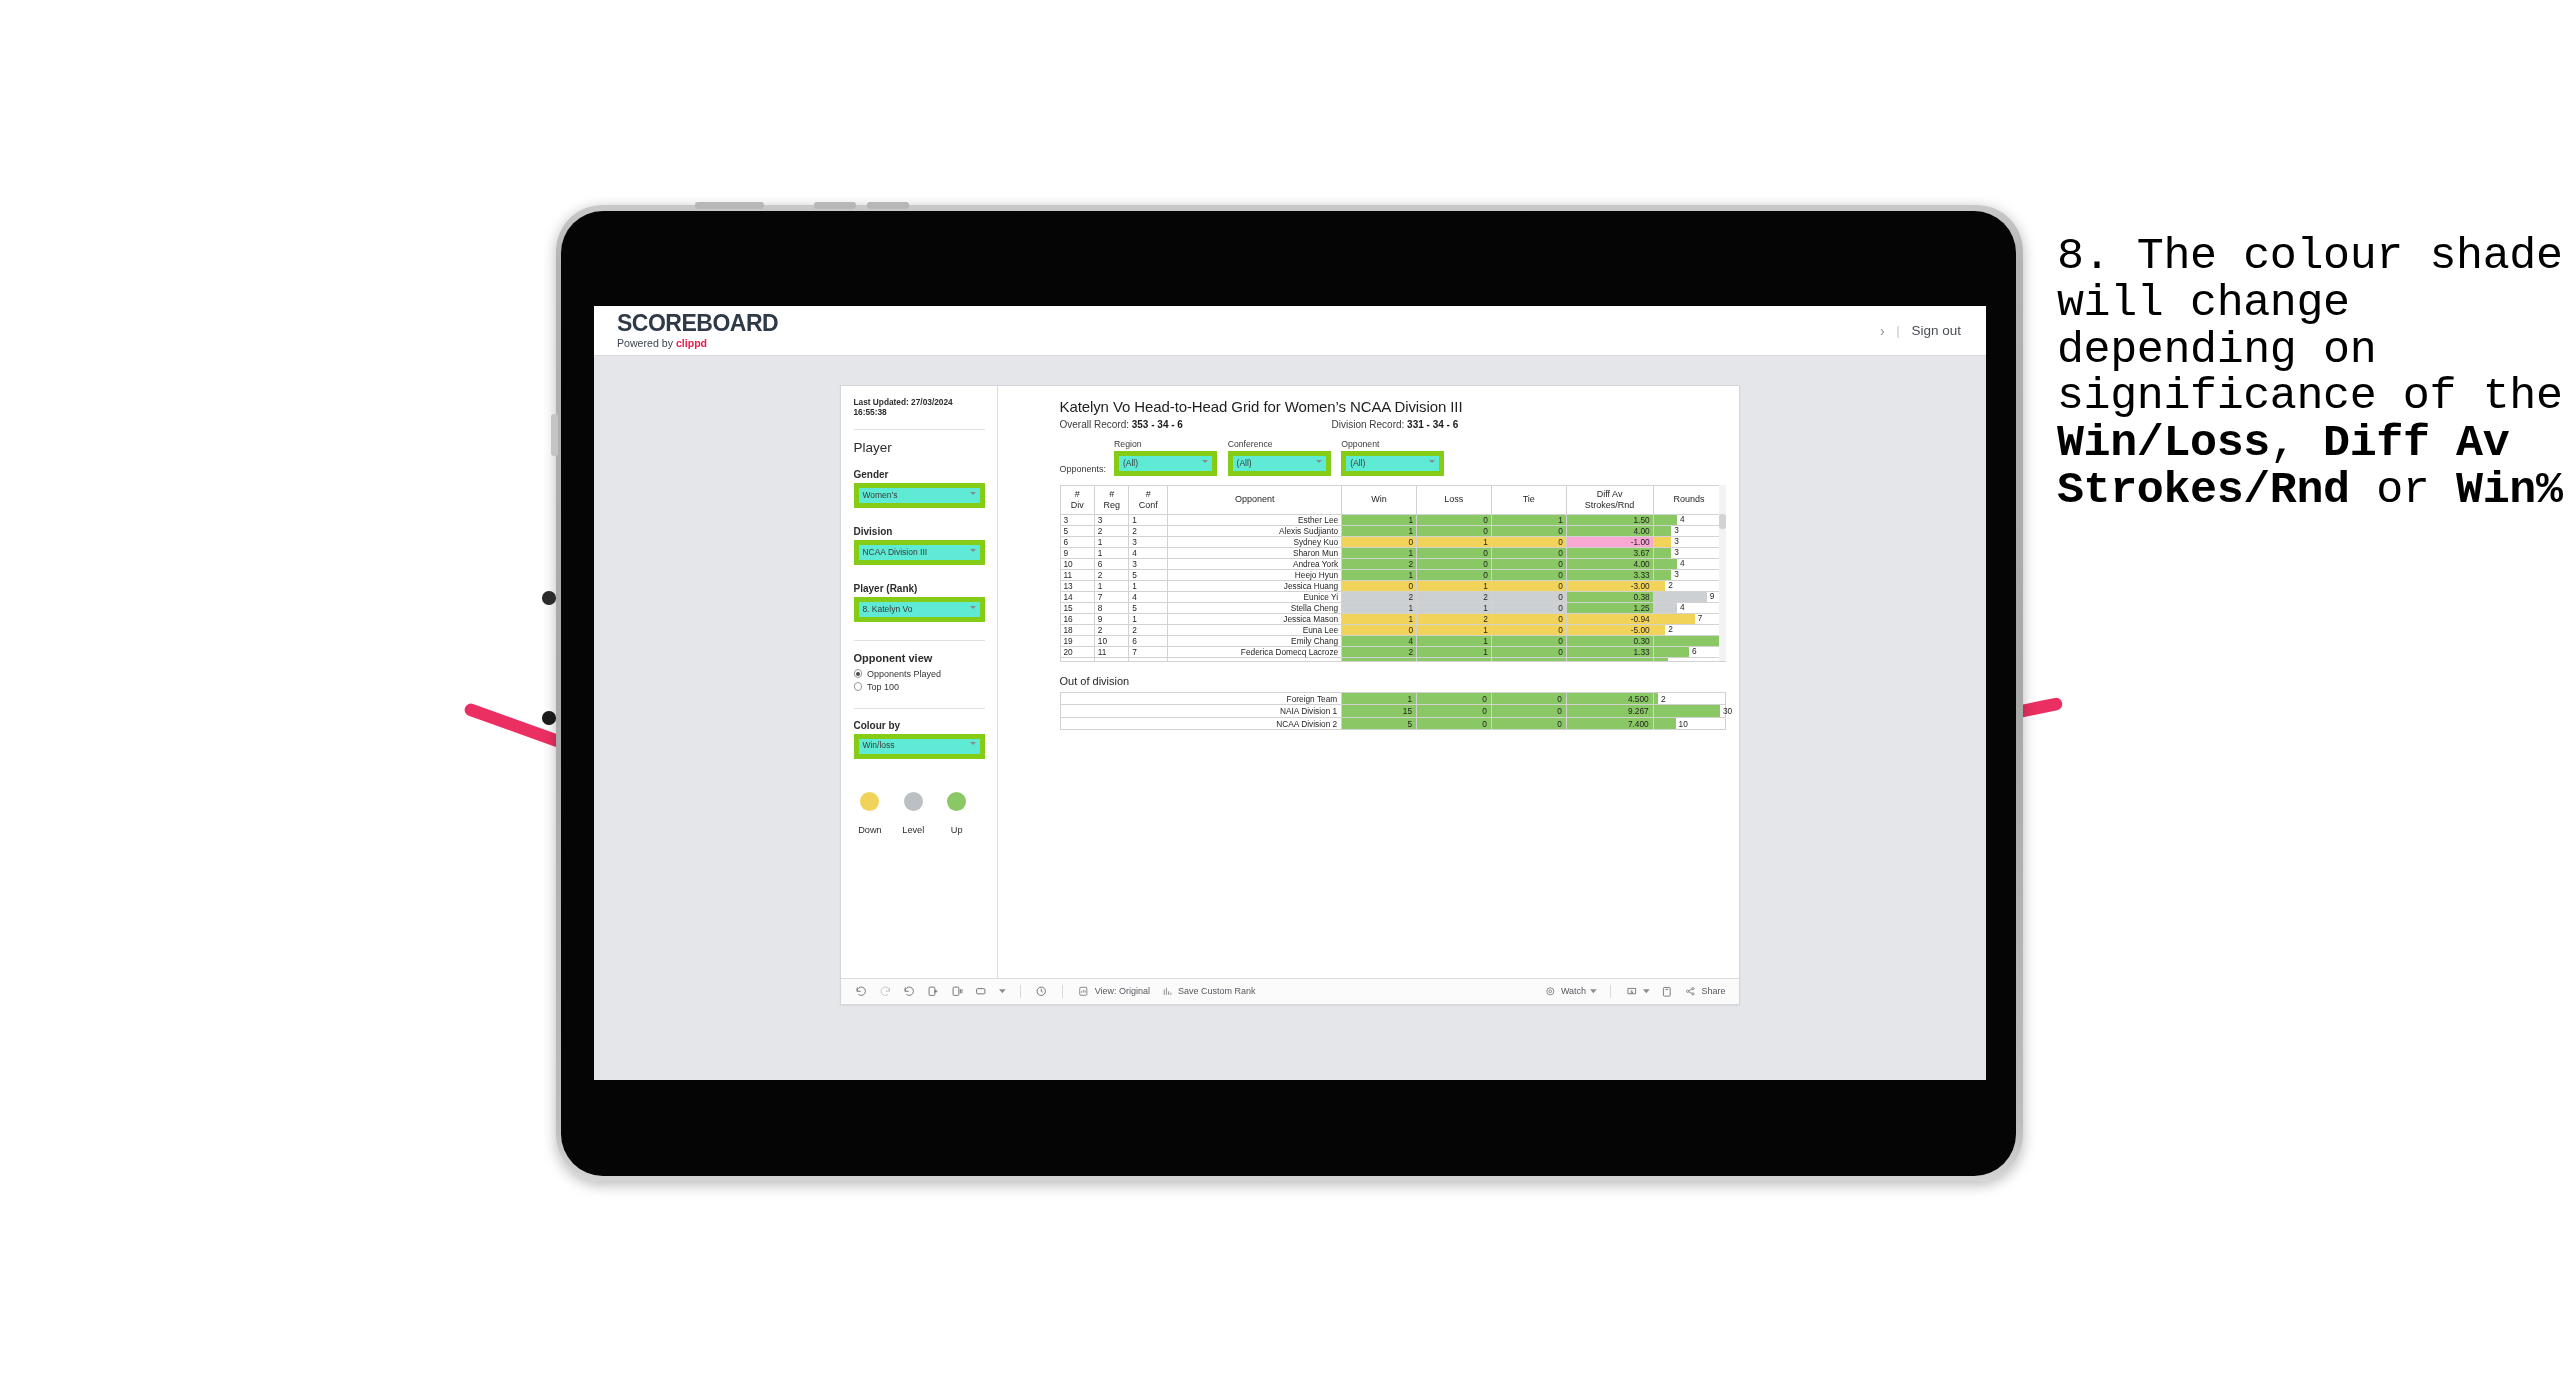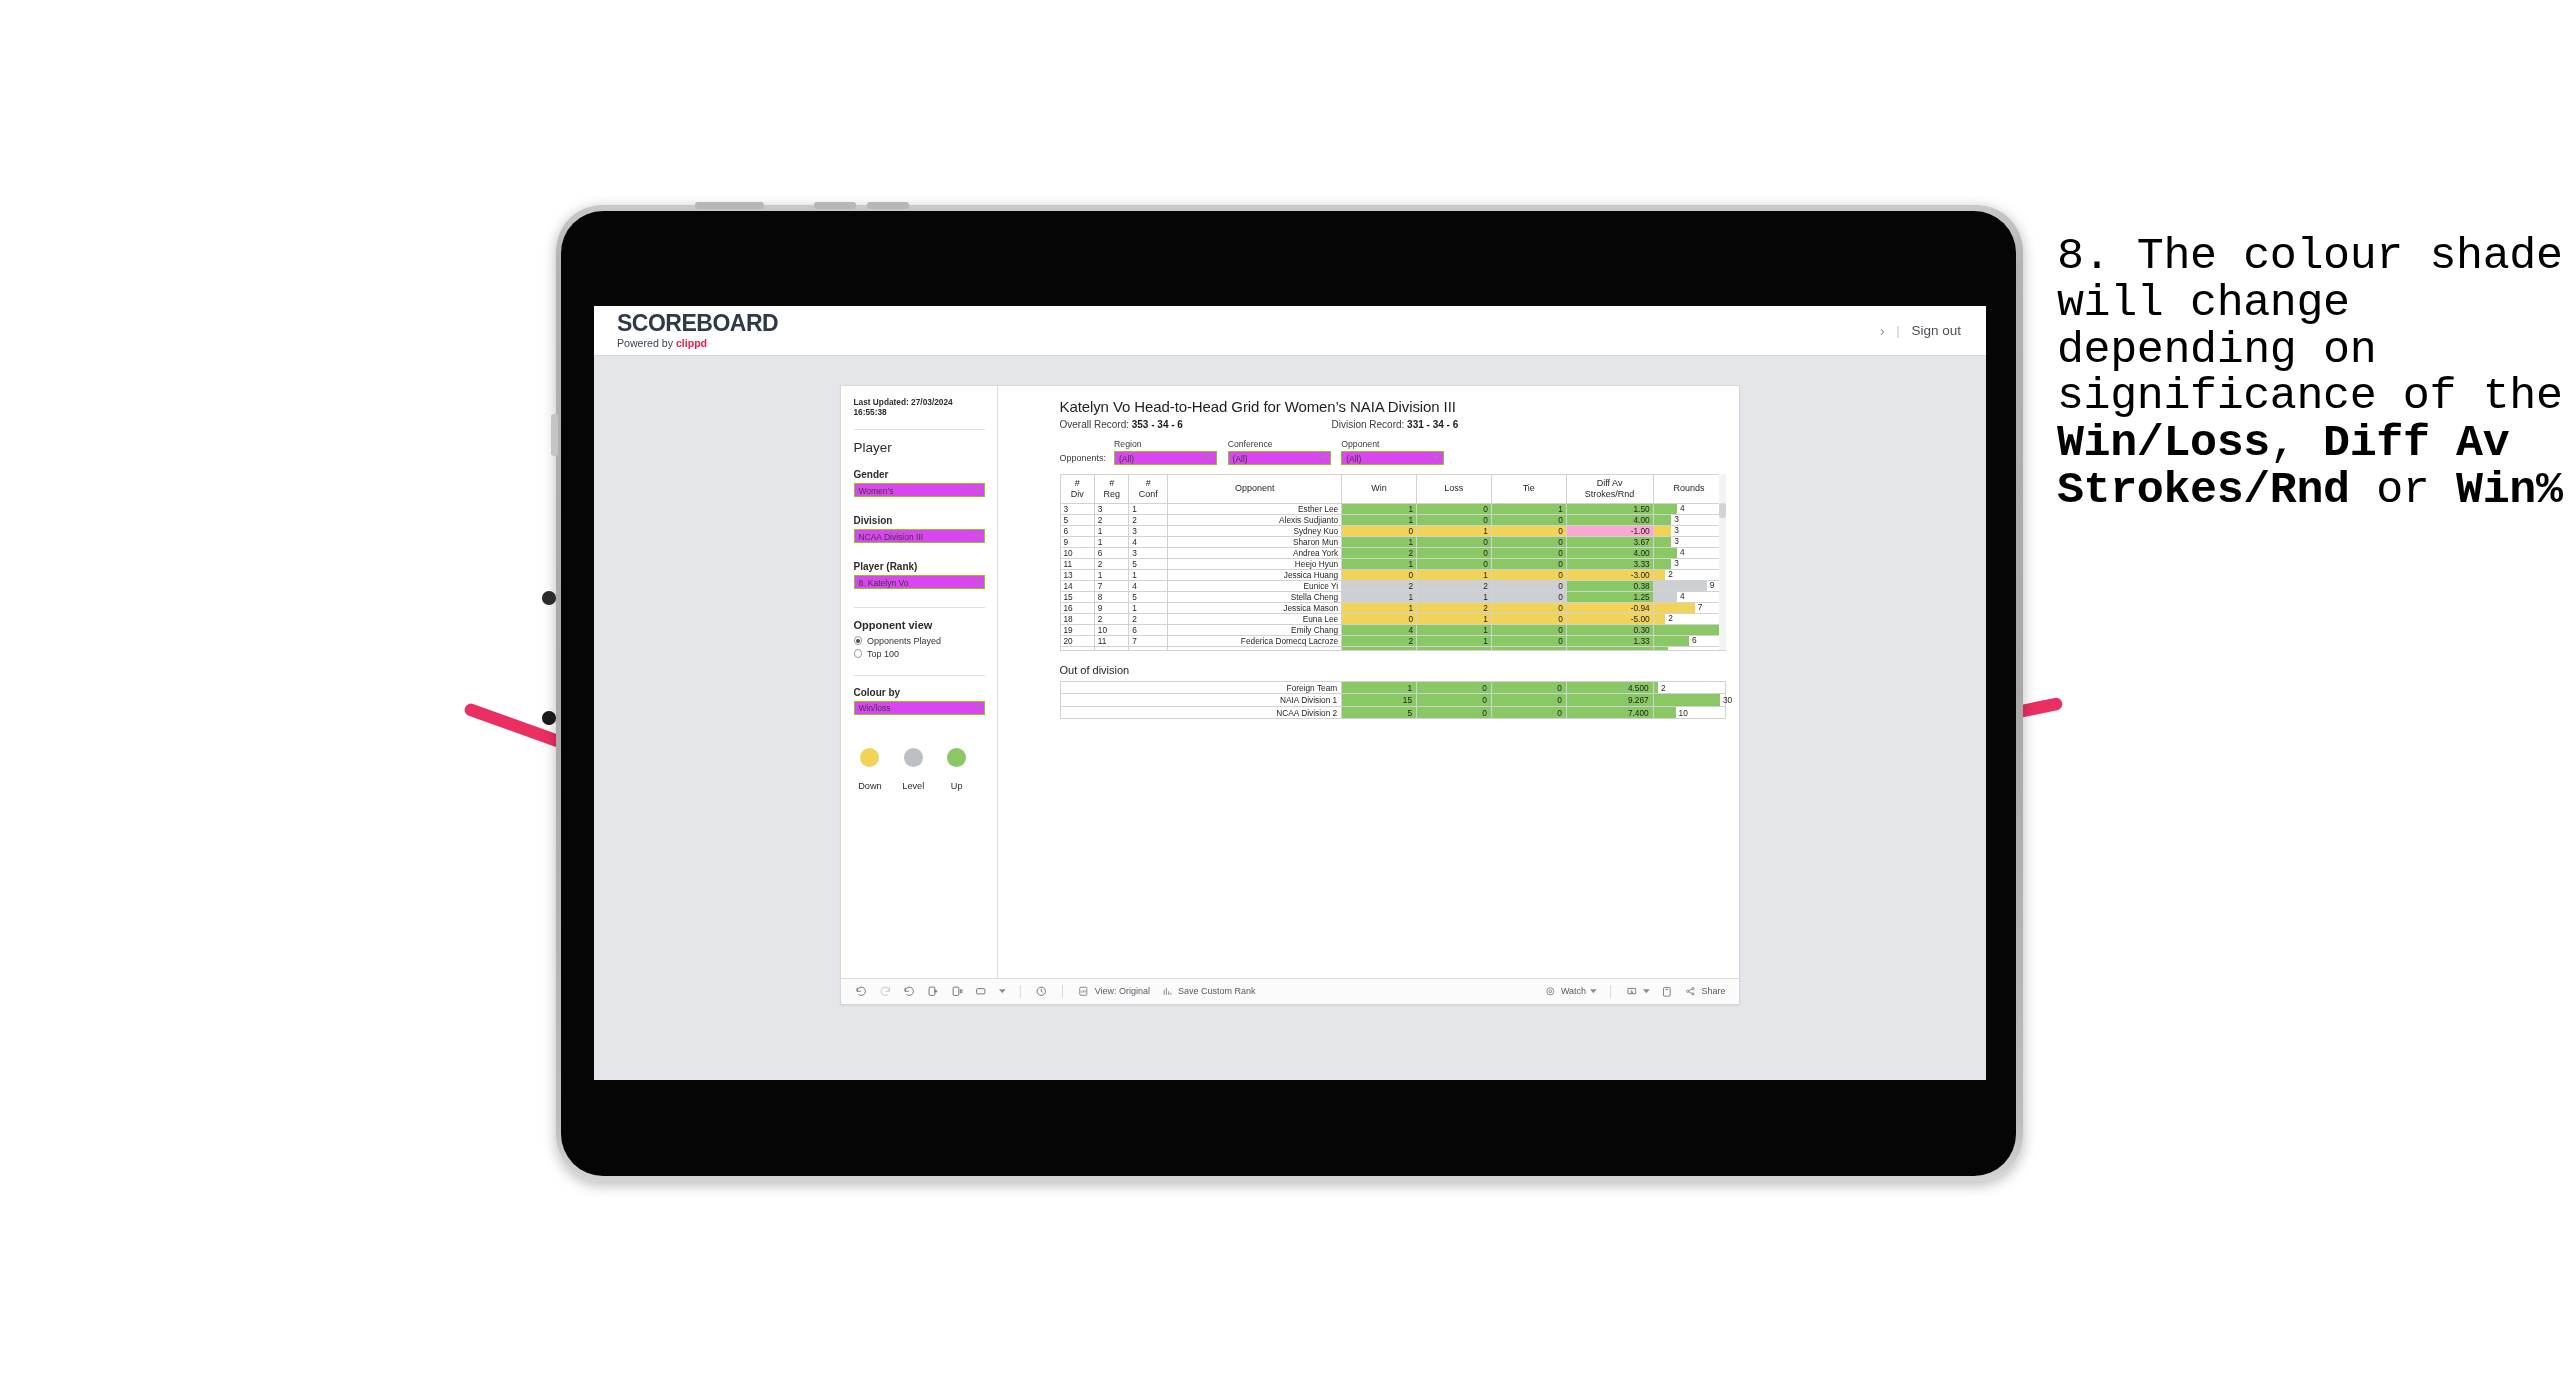--- a/index.html
+++ b/index.html
@@ -105,21 +105,21 @@
   }
   .viz-body { display: flex; flex: 1; min-height: 0; gap: 48px; }
 
   
   .panel { width: 157px; border-right: 1px solid #dcdcdc; padding: 10.6px 12.5px 0 12.5px; }
   .panel .updated { font-size: 8.3px; color: #2c2c2c; font-weight: 700; line-height: 1.3; }
   .panel hr { border: none; border-top: 1px solid #e0e0e0; margin: 10.6px 0; }
   .panel h3 { font-size: 13.5px; font-weight: 400; color: #2c2c2c; margin-bottom: 13.5px; }
   .field-label { font-size: 10px; font-weight: 700; color: #2c2c2c; margin-bottom: 2.9px; }
   .select {
-    position: relative; height: 14px; border: 1px solid #84cc16; background: #d946ef;
+    position: relative; height: 25px; border: 5px solid #84cc16; background: #5eead4;
     font-size: 8.5px; color: #3a3a3a; padding: 1.9px 15.4px 0 3.9px; line-height: 10.6px;
     margin-bottom: 18.3px; cursor: pointer;
   }
   .select .car {
     position: absolute; right: 3.9px; top: 3.9px;
     width: 0; height: 0; border-left: 3.1px solid transparent; border-right: 3.1px solid transparent;
     border-top: 3.9px solid #8a8a8a;
   }
   .panel h4 { font-size: 11px; font-weight: 700; color: #2c2c2c; margin-bottom: 4.8px; }
   .radio-row { display: flex; align-items: center; gap: 4.8px; margin-bottom: 2.9px; font-size: 9px; color: #333; cursor: pointer; }
@@ -283,21 +283,21 @@
                 <span>Level</span>
               </div>
               <div class="legend-col">
                 <div class="dot" id="dot-up" style="background: rgb(138, 199, 101);"></div>
                 <span>Up</span>
               </div>
             </div>
           </div>
 
           <div class="main">
-            <div class="viz-title">Katelyn Vo Head-to-Head Grid for Women’s NAIA Division III</div>
+            <div class="viz-title">Katelyn Vo Head-to-Head Grid for Women’s NCAA Division III</div>
             <div class="records">
               <div class="rec"><span>Overall Record: </span><b>353 -  34 - 6</b></div>
               <div class="rec"><span>Division Record: </span><b>331 -  34 - 6</b></div>
             </div>
 
             <div class="filters">
               <div class="opp-lbl">Opponents:</div>
               <div class="filt">
                 <div class="fl">Region</div>
                 <div class="select" style="margin-bottom:0">

